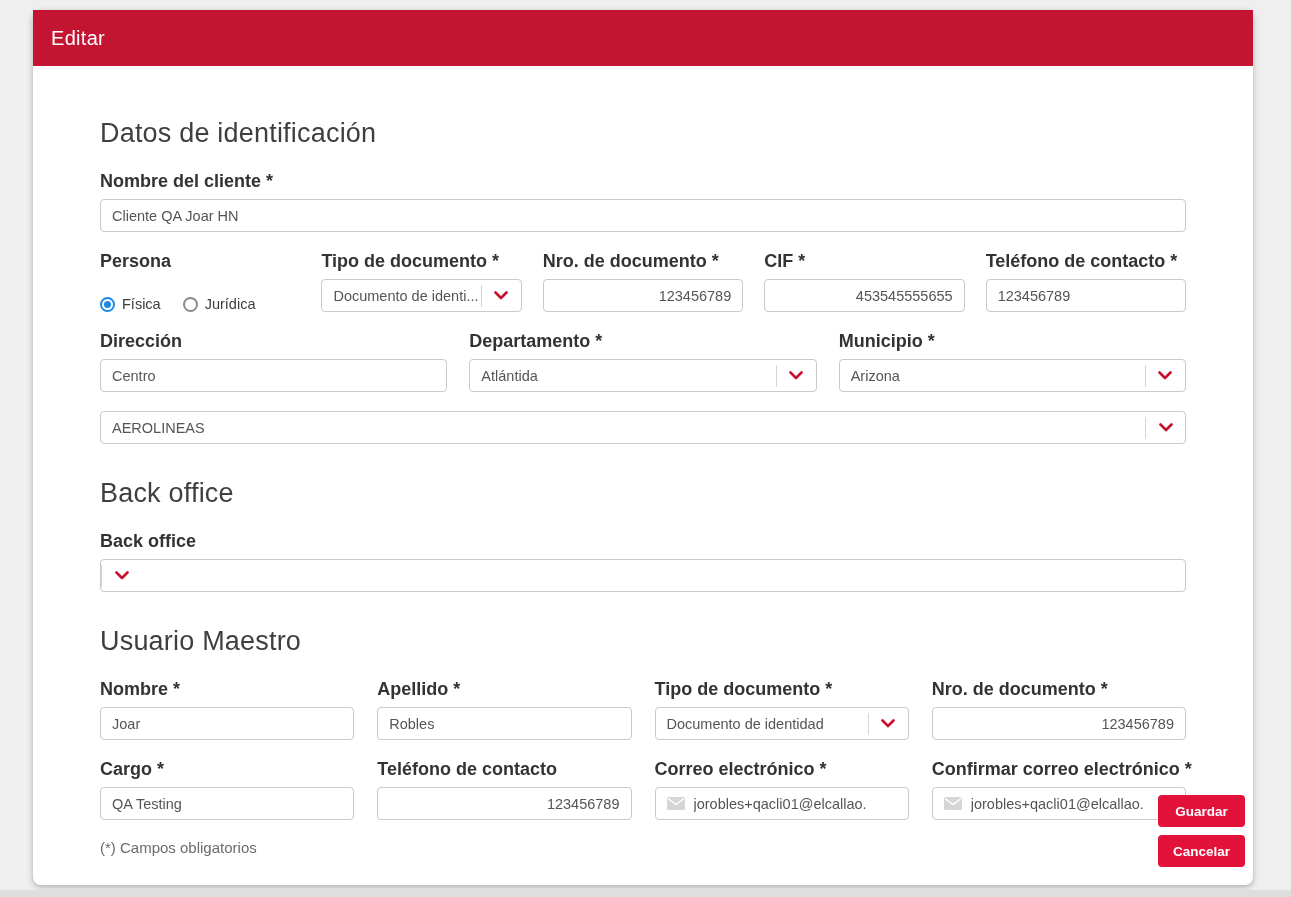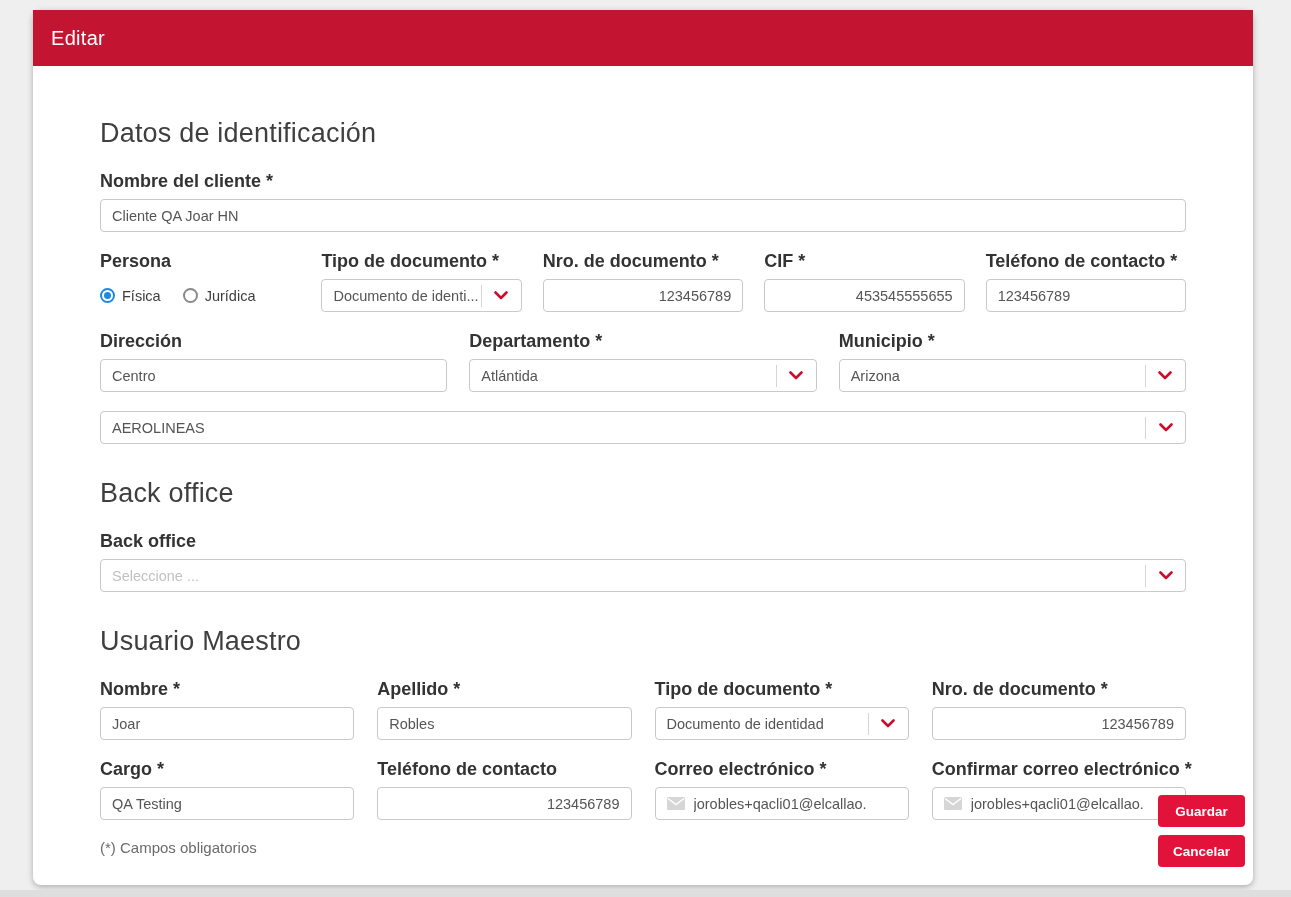--- a/index.html
+++ b/index.html
@@ -57,21 +57,21 @@
     white-space:nowrap; overflow:hidden;
     color:#555;
   }
   .select-value.placeholder { color:#c2c2c2; }
   .select-divider {
     width:1px; height:22px; background:#d5d5d5; flex:0 0 1px;
   }
   .select-caret {
     flex:0 0 39px; display:flex; align-items:center; justify-content:center;
   }
-  .radio-group { display:flex; align-items:center; gap:22px; height:33px; }
+  .radio-group { display:flex; align-items:flex-end; gap:22px; height:33px; }
   .radio-option { display:flex; align-items:center; gap:7px; cursor:pointer; }
   .radio-circle {
     width:15px; height:15px; border-radius:50%;
     border:2px solid #1e88e5; position:relative; flex:0 0 15px;
   }
   .radio-circle.checked::after {
     content:""; position:absolute; left:2px; top:2px;
     width:7px; height:7px; border-radius:50%; background:#1e88e5;
   }
   .radio-circle.unchecked { border:2px solid #8a8a8a; }
@@ -209,21 +209,20 @@
         </div>
       </div>
     </div>
 
     <h2 class="section-title tight">Back office</h2>
 
     <div class="row">
       <div class="field" style="flex:1 1 0;">
         <span class="field-label">Back office</span>
         <div class="select">
-          <span class="select-value placeholder">Seleccione ...</span>
           <span class="select-divider"></span>
           <span class="select-caret">
             <svg width="14" height="9" viewBox="0 0 14 9">
                 <path d="M1.5 1.5 L7 7 L12.5 1.5" fill="none" stroke="#c8102e" stroke-width="2.6" stroke-linecap="round" stroke-linejoin="round"></path>
               </svg>
           </span>
         </div>
       </div>
     </div>
 

